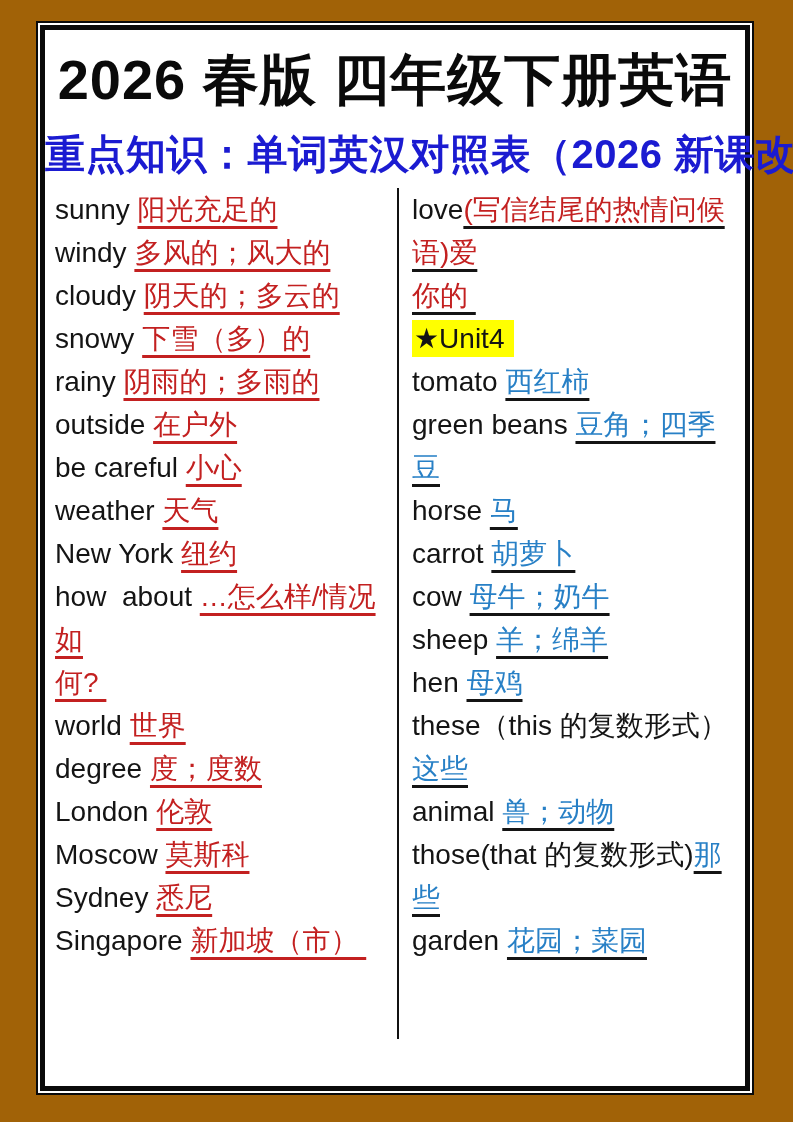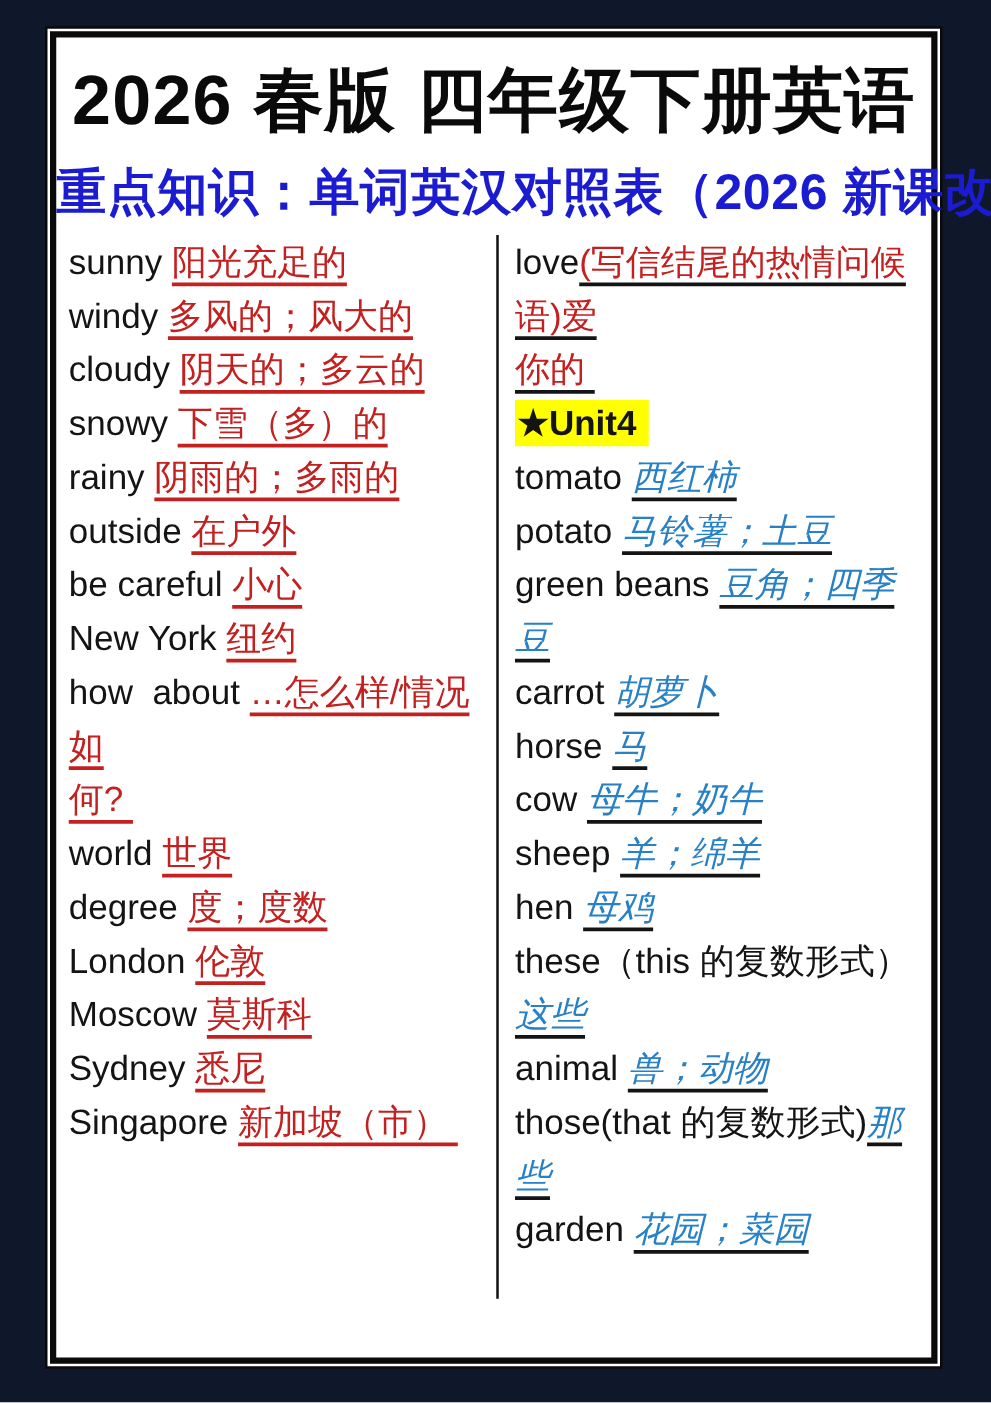--- a/index.html
+++ b/index.html
@@ -3,21 +3,21 @@
 <meta charset="utf-8">
 <style>
   html, body {
     margin: 0; padding: 0;
     background: #ffffff;
     font-family: "Liberation Sans", sans-serif;
   }
   .page {
     position: relative;
     width: 793px; height: 1122px;
-    background: #0f172a;
+    background: #a16207;
     overflow: hidden;
   }
   .frame {
     position: absolute;
     left: 40px; top: 25px;
     width: 710px; height: 1066px;
     box-sizing: border-box;
     border: 5px solid #0a0a0a;
     box-shadow: 0 0 0 2px #ffffff, 0 0 0 4px #0a0a0a;
     padding-top: 20px;
@@ -69,68 +69,68 @@
   .row {
     font-size: 28px;
     line-height: 43px;
     white-space: pre-wrap;
     color: #111111;
     word-break: break-word;
   }
   .seg { text-decoration: none; }
   .c-k { color: #141414; }
   .c-r { color: var(--red); }
-  .c-b { color: var(--blue); font-style: italic; }
+  .c-b { color: var(--blue); }
   .u-r, .u-k {
     text-decoration-line: underline;
     text-decoration-thickness: 2.5px;
     text-underline-offset: 7px;
   }
   .u-r { text-decoration-color: var(--red); }
   .u-k { text-decoration-color: #141414; }
   .hl {
     background: var(--highlight);
-    font-weight: bold;
+    font-weight: normal;
     padding: 3px 10px 3px 2px;
   }
 </style>
 </head>
 <body>
 
 <div class="page">
   <div class="frame">
     <h1 class="title">2026 春版 四年级下册英语</h1>
     <h2 class="subtitle">重点知识：单词英汉对照表（2026 新课改）</h2>
     <div class="columns">
       <div class="col-left" id="col-left">
           <div class="row"><span class="seg c-k">sunny </span><span class="seg c-r u-r">阳光充足的</span></div>
           <div class="row"><span class="seg c-k">windy </span><span class="seg c-r u-r">多风的；风大的</span></div>
           <div class="row"><span class="seg c-k">cloudy </span><span class="seg c-r u-r">阴天的；多云的</span></div>
           <div class="row"><span class="seg c-k">snowy </span><span class="seg c-r u-r">下雪（多）的</span></div>
           <div class="row"><span class="seg c-k">rainy </span><span class="seg c-r u-r">阴雨的；多雨的</span></div>
           <div class="row"><span class="seg c-k">outside </span><span class="seg c-r u-r">在户外</span></div>
           <div class="row"><span class="seg c-k">be careful </span><span class="seg c-r u-r">小心</span></div>
+          <div class="row"><span class="seg c-k">weather </span><span class="seg c-r u-r">天气</span></div>
           <div class="row"><span class="seg c-k">New York </span><span class="seg c-r u-r">纽约</span></div>
           <div class="row"><span class="seg c-k">how  about </span><span class="seg c-r u-r">…怎么样/情况如</span><br><span class="seg c-r u-r">何? </span></div>
           <div class="row"><span class="seg c-k">world </span><span class="seg c-r u-r">世界</span></div>
           <div class="row"><span class="seg c-k">degree </span><span class="seg c-r u-r">度；度数</span></div>
           <div class="row"><span class="seg c-k">London </span><span class="seg c-r u-r">伦敦</span></div>
           <div class="row"><span class="seg c-k">Moscow </span><span class="seg c-r u-r">莫斯科</span></div>
           <div class="row"><span class="seg c-k">Sydney </span><span class="seg c-r u-r">悉尼</span></div>
           <div class="row"><span class="seg c-k">Singapore </span><span class="seg c-r u-r">新加坡（市） </span></div>
         </div>
       <div class="divider"></div>
       <div class="col-right" id="col-right">
           <div class="row"><span class="seg c-k">love</span><span class="seg c-r u-k">(写信结尾的热情问候语)爱</span><br><span class="seg c-r u-k">你的 </span></div>
           <div class="row"><span class="seg c-k hl">★Unit4</span></div>
           <div class="row"><span class="seg c-k">tomato </span><span class="seg c-b u-k">西红柿</span></div>
-          <div class="row"><span class="seg c-k">potato </span><span class="seg c-b u-k">马铃薯；土豆</span></div>
           <div class="row"><span class="seg c-k">green beans </span><span class="seg c-b u-k">豆角；四季豆</span></div>
+          <div class="row"><span class="seg c-k">horse </span><span class="seg c-b u-k">马</span></div>
           <div class="row"><span class="seg c-k">carrot </span><span class="seg c-b u-k">胡萝卜</span></div>
-          <div class="row"><span class="seg c-k">horse </span><span class="seg c-b u-k">马</span></div>
           <div class="row"><span class="seg c-k">cow </span><span class="seg c-b u-k">母牛；奶牛</span></div>
           <div class="row"><span class="seg c-k">sheep </span><span class="seg c-b u-k">羊；绵羊</span></div>
           <div class="row"><span class="seg c-k">hen </span><span class="seg c-b u-k">母鸡</span></div>
           <div class="row"><span class="seg c-k">these（this 的复数形式）</span><span class="seg c-b u-k">这些</span></div>
           <div class="row"><span class="seg c-k">animal </span><span class="seg c-b u-k">兽；动物</span></div>
           <div class="row"><span class="seg c-k">those(that 的复数形式)</span><span class="seg c-b u-k">那些</span></div>
           <div class="row"><span class="seg c-k">garden </span><span class="seg c-b u-k">花园；菜园</span></div>
         </div>
     </div>
   </div>

